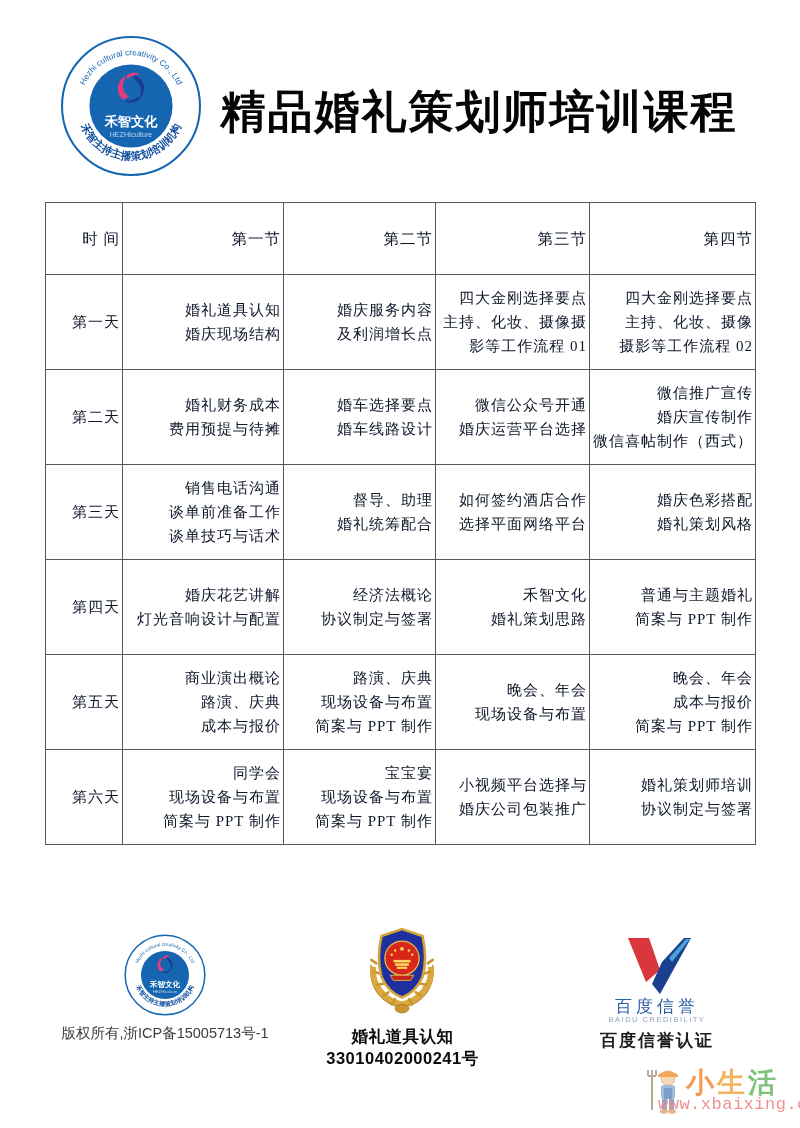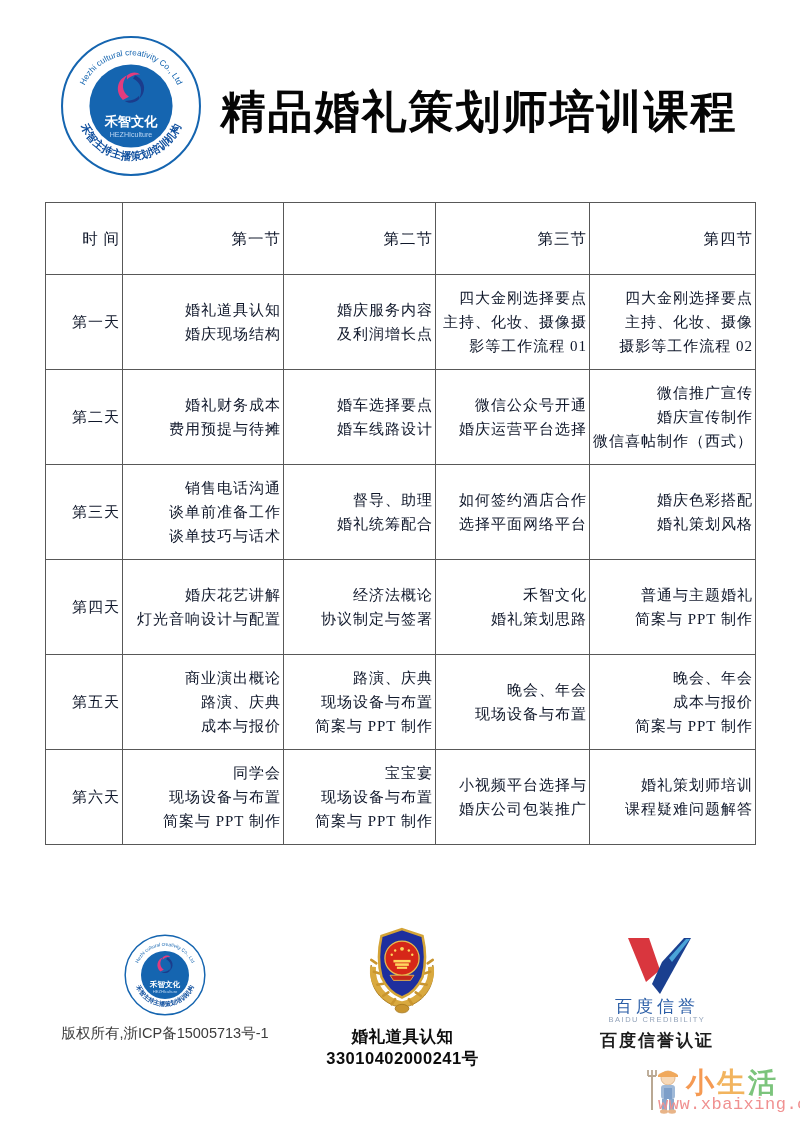--- a/index.html
+++ b/index.html
@@ -158,21 +158,21 @@
           <td>第六天</td>
           <td>同学会
 现场设备与布置
 简案与 PPT 制作</td>
           <td>宝宝宴
 现场设备与布置
 简案与 PPT 制作</td>
           <td>小视频平台选择与
 婚庆公司包装推广</td>
           <td>婚礼策划师培训
-课程疑难问题解答</td>
+协议制定与签署</td>
         </tr>
       </tbody>
   </table>
 
   <svg class="hezhi-logo footer" viewBox="0 0 140 140">
     <circle cx="70" cy="70" r="68" fill="#ffffff" stroke="#1565b0" stroke-width="2.5"></circle>
     <circle cx="70" cy="70" r="41" fill="#1565b0"></circle>
     <defs>
       <path id="arcTop2" d="M 20,70 A 50,50 0 0 1 120,70"></path>
       <path id="arcBot2" d="M 17,70 A 53,53 0 0 0 123,70"></path>

